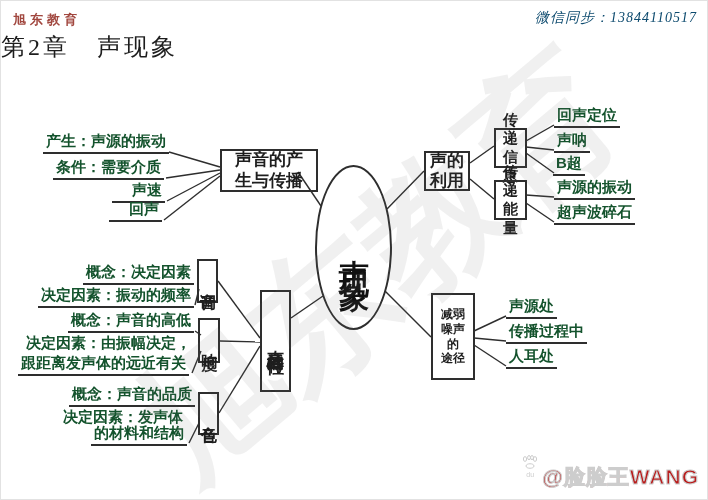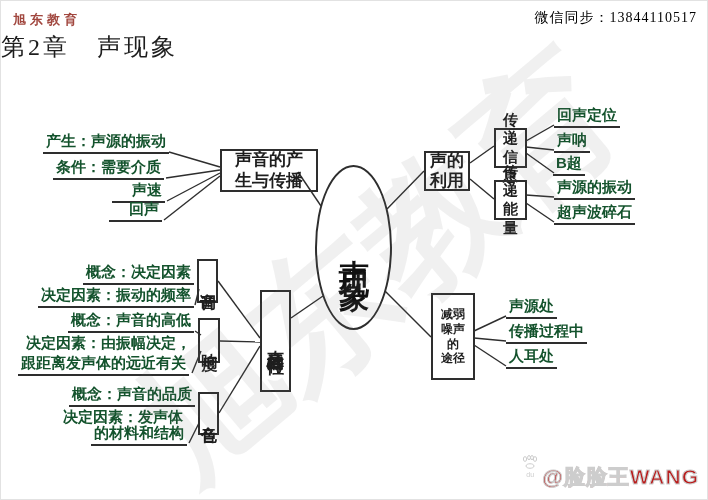--- a/index.html
+++ b/index.html
@@ -62,21 +62,21 @@
   }
   .credit-logo { display:flex; flex-direction:column; align-items:center; }
   .credit-logo .du { font-size:7px; color:#cdcdcd; line-height:1; }
 </style>
 </head>
 <body>
 
 <div class="page">
 
   <div class="brand" style="color:#a1473f;">旭东教育</div>
-  <div class="contact" style="color:#000000;">微信同步：13844110517</div>
+  <div class="contact" style="color:#0c4a6e;font-style:italic;">微信同步：13844110517</div>
   <div class="title">第2章　声现象</div>
 
   <svg class="wires" width="708" height="500">
     <g stroke="#2e2e2e" stroke-width="1.4">
 
       <line x1="168" y1="151" x2="219" y2="166"></line>
       <line x1="165" y1="177" x2="219" y2="169"></line>
       <line x1="166" y1="200" x2="219" y2="172"></line>
       <line x1="163" y1="219" x2="219" y2="175"></line>
       <line x1="297" y1="171" x2="320" y2="205"></line>

